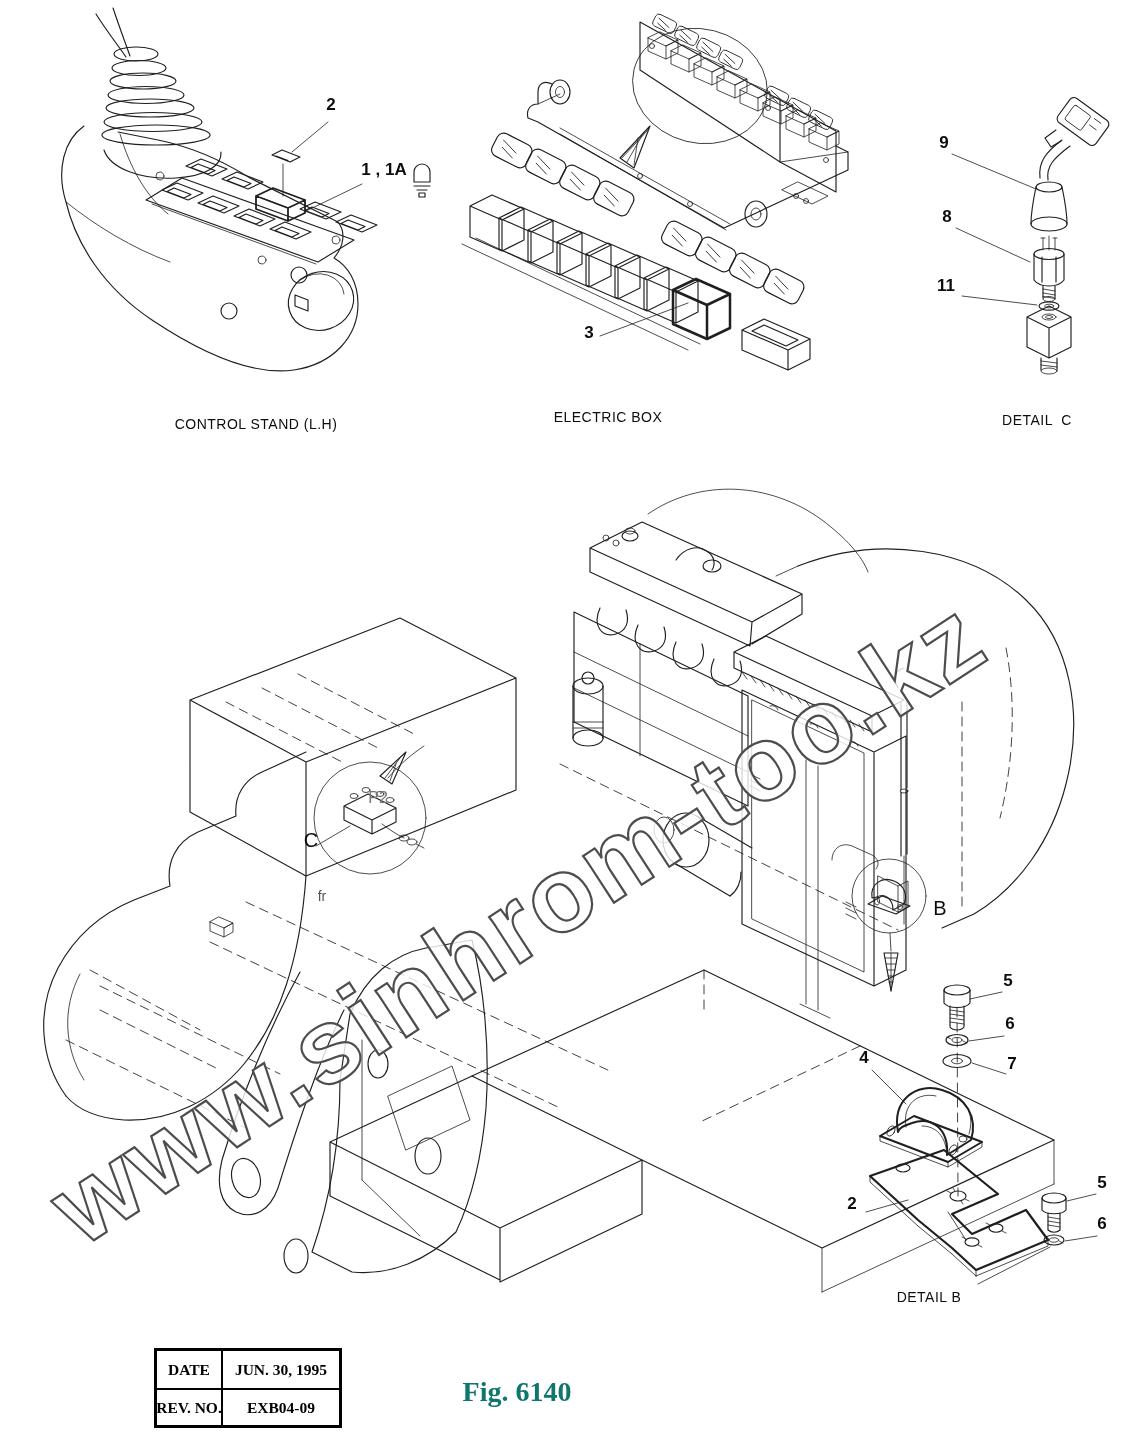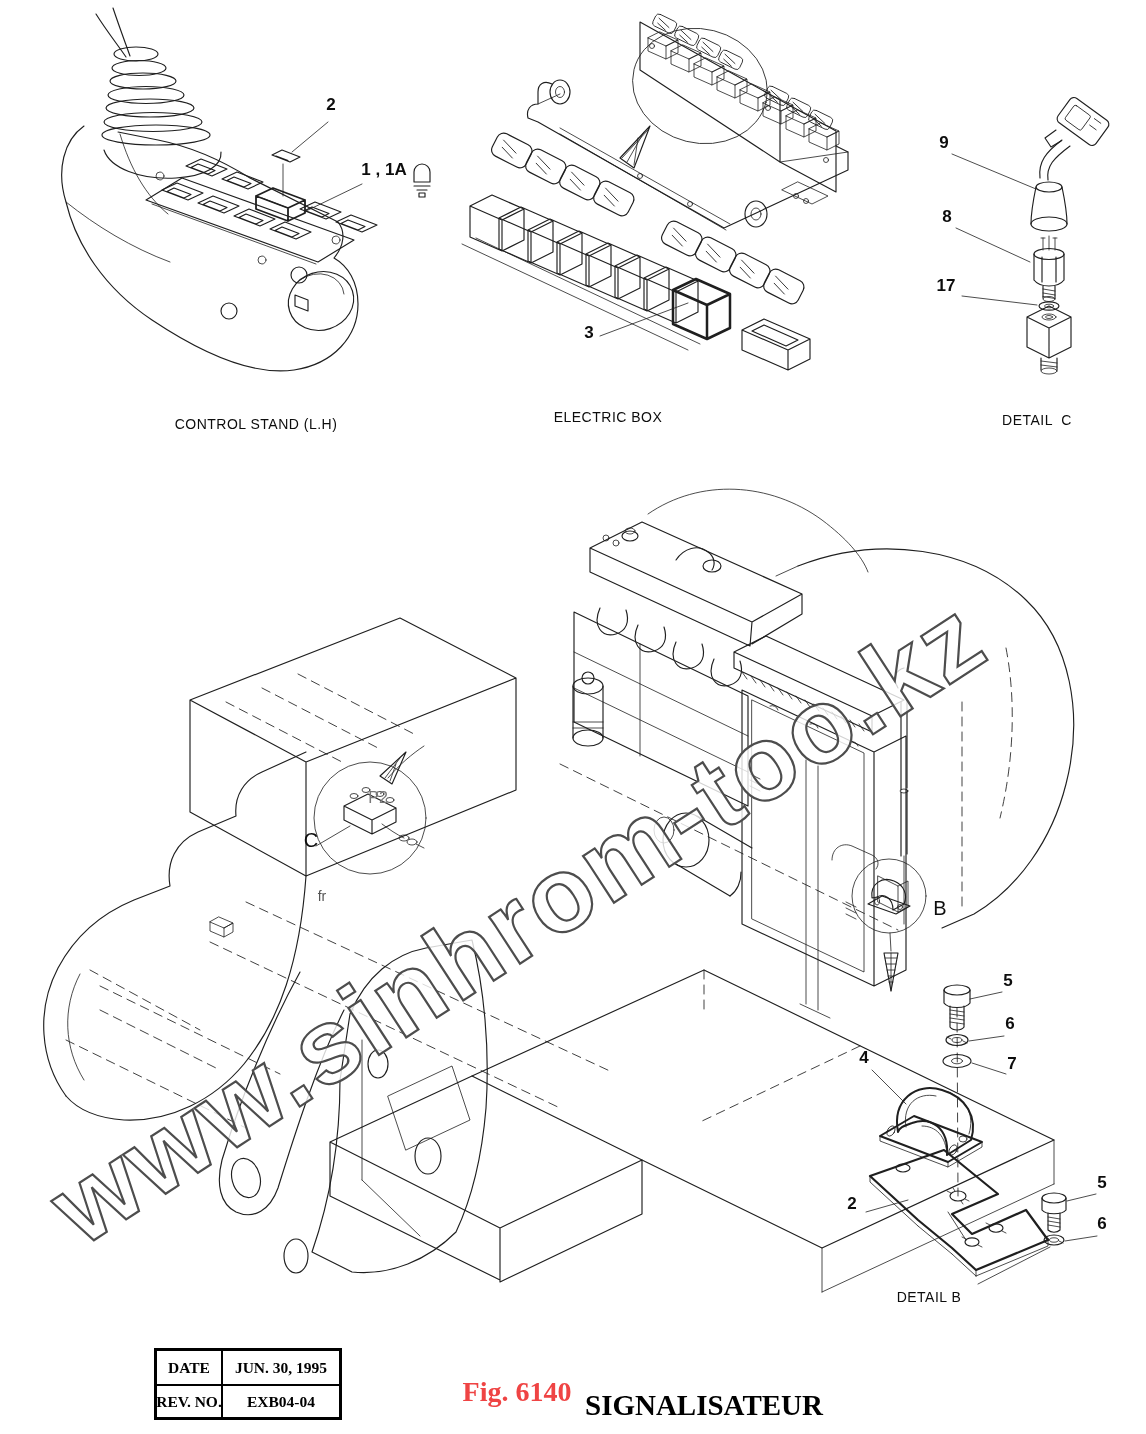--- a/index.html
+++ b/index.html
@@ -13,30 +13,30 @@
   .wm{font-family:"Liberation Sans",sans-serif;font-weight:700;font-size:106px;
       letter-spacing:3px;fill:rgba(255,255,255,.8);stroke:#4d4d4d;stroke-width:2.2px}
   .lbl{position:absolute;transform:translate(-50%,-50%);font-weight:700;font-size:17px;
        color:#0d0d0d;white-space:pre}
   .cap{position:absolute;transform:translate(-50%,-50%);font-weight:500;font-size:14px;
        letter-spacing:.5px;color:#0d0d0d;white-space:pre}
   .mk{position:absolute;transform:translate(-50%,-50%);color:#333}
   .mletter{font-weight:500;font-size:20px}
   .p2{font-size:16px;color:#777;font-weight:500}
   .fr{font-size:14px;color:#555}
-  .tblock{position:absolute;left:154px;top:1348px;width:188px;height:72px;
+  .tblock{position:absolute;left:154px;top:1348px;width:188px;height:80px;
           border:3.2px solid #000;box-sizing:border-box;background:#fff;
           display:grid;grid-template-columns:64px 1fr;grid-template-rows:1fr 1fr;
           font-family:"Liberation Serif",serif;font-weight:700}
   .tcell{display:flex;align-items:center;justify-content:center;font-size:15.5px;
          border-left:2px solid #000;border-top:2px solid #000000;white-space:pre}
   .tcell.c0{border-left:none}
   .tcell.r0{border-top:none}
   .figlbl{position:absolute;transform:translate(-50%,-50%);
-          font:700 28px "Liberation Serif",serif;color:#ef4444;white-space:pre}
+          font:700 28px "Liberation Serif",serif;color:#0f766e;white-space:pre}
   .titleline{position:absolute;font:700 29px "Liberation Serif",serif;color:#000;white-space:pre}
 </style>
 </head>
 <body>
 
 <div class="stage">
 
 <svg class="art" width="1146" height="1434" viewBox="0 0 1146 1434">
   <defs>
     <path id="blankshape" d="M0,0 l26,10 l15,-7 l-26,-10 z M5,1.5 l17,6.5 l7,-3.5 l-17,-6.5 z"></path>
@@ -365,21 +365,21 @@
     <path class="ln lt" d="M1096,1194 L1067,1201"></path>
     <path class="ln lt" d="M1097,1236 L1065,1241"></path>
   </g>
 </svg>
 
 <div class="lbl" style="left:331px;top:105px">2</div>
 <div class="lbl" style="left:384px;top:170px">1 , 1A</div>
 <div class="lbl" style="left:589px;top:333px">3</div>
 <div class="lbl" style="left:944px;top:143px">9</div>
 <div class="lbl" style="left:947px;top:217px">8</div>
-<div class="lbl" style="left:946px;top:286px">17</div>
+<div class="lbl" style="left:946px;top:286px">11</div>
 <div class="lbl mletter" style="left:311px;top:840px">C</div>
 <div class="lbl mletter" style="left:940px;top:908px">B</div>
 <div class="mk p2" style="left:378px;top:798px">P2</div>
 <div class="mk fr" style="left:322px;top:896px">fr</div>
 <div class="lbl" style="left:1008px;top:981px">5</div>
 <div class="lbl" style="left:1010px;top:1024px">6</div>
 <div class="lbl" style="left:1012px;top:1064px">7</div>
 <div class="lbl" style="left:864px;top:1058px">4</div>
 <div class="lbl" style="left:852px;top:1204px">2</div>
 <div class="lbl" style="left:1102px;top:1183px">5</div>
@@ -387,19 +387,18 @@
 
 <div class="cap" style="left:256px;top:424px">CONTROL STAND (L.H)</div>
 <div class="cap" style="left:608px;top:417px">ELECTRIC BOX</div>
 <div class="cap" style="left:1037px;top:420px">DETAIL  C</div>
 <div class="cap" style="left:929px;top:1297px">DETAIL B</div>
 
 <div class="tblock">
   <div class="tcell c0 r0">DATE</div>
   <div class="tcell r0">JUN. 30, 1995</div>
   <div class="tcell c0">REV. NO.</div>
-  <div class="tcell">EXB04-04</div>
+  <div class="tcell">EXB04-09</div>
 </div>
 
 <div class="figlbl" style="left:517px;top:1392px">Fig. 6140</div>
-<div class="titleline" style="left:585px;top:1389px">SIGNALISATEUR</div>
 
 </div>
 
 </body></html>

